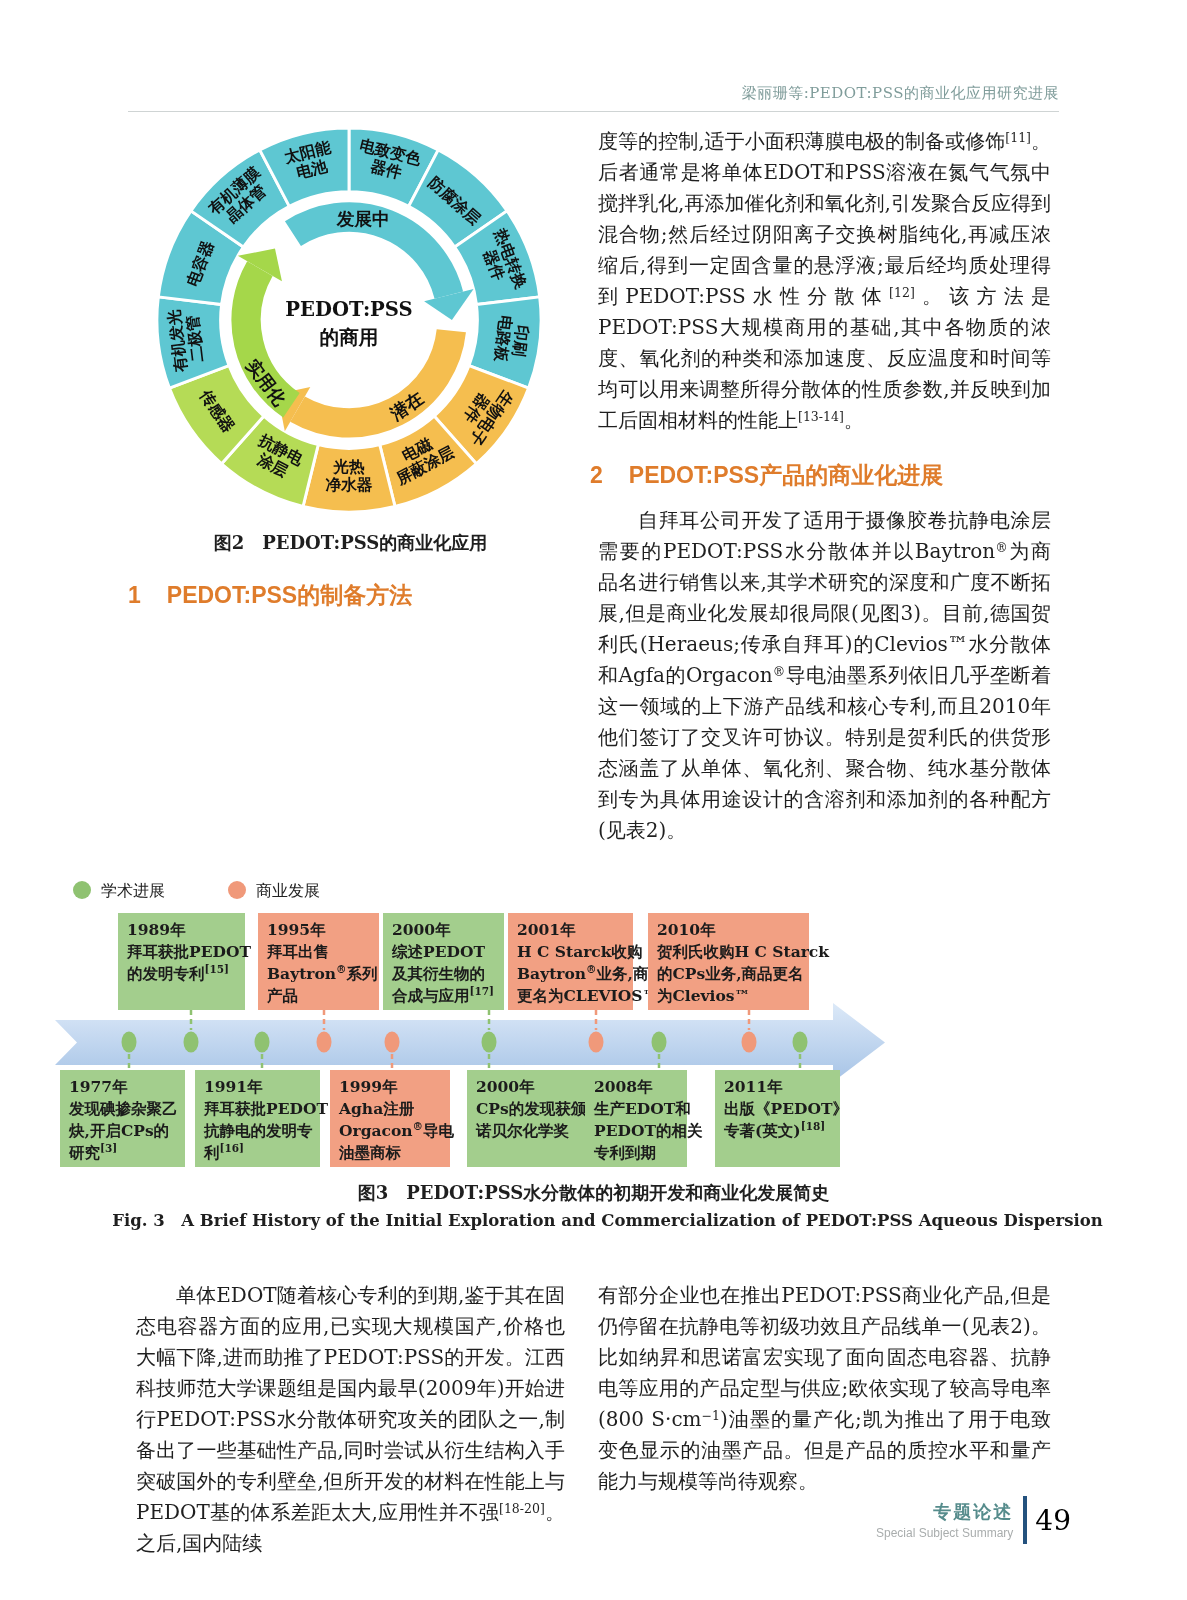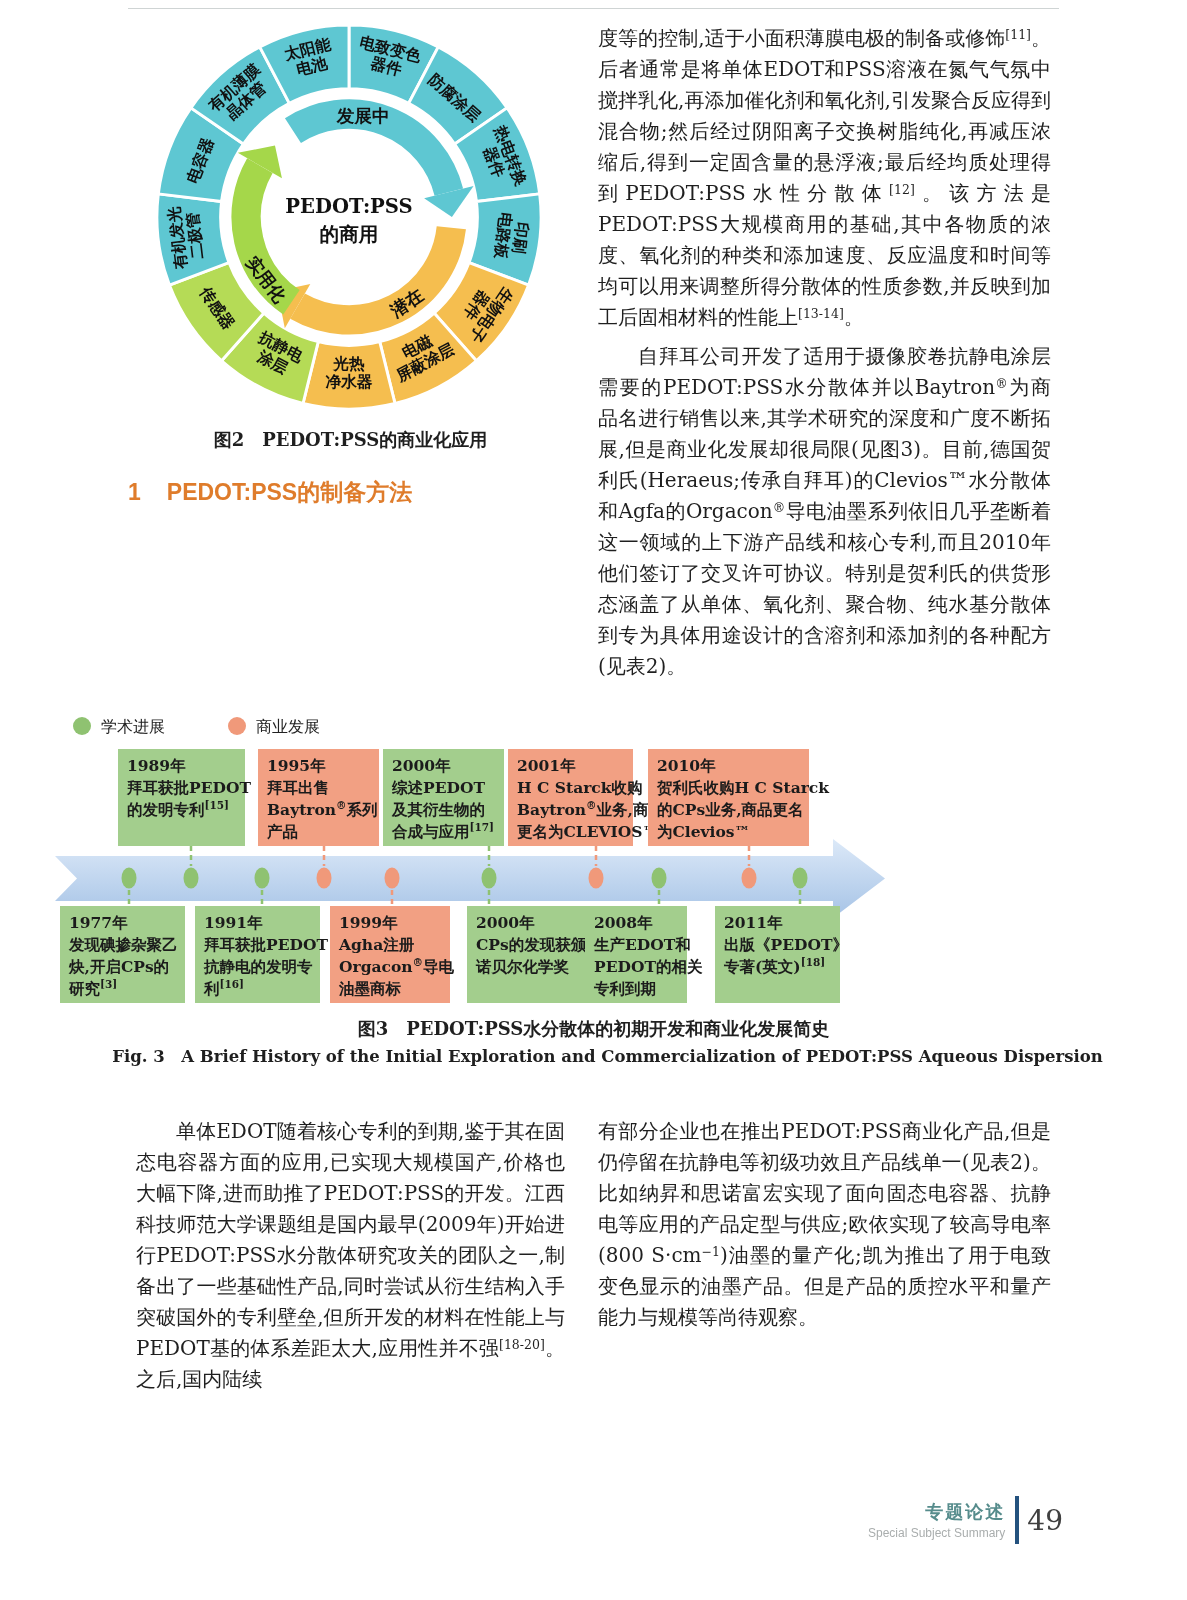--- a/index.html
+++ b/index.html
@@ -17,33 +17,34 @@
          font-size:23px;color:#DF7C2B;margin:24px 0 14px 0;}
   h2.sec .no{margin-right:26px;}
   .cap{text-align:center;font-weight:bold;font-size:18px;margin:2px 0;line-height:26px;}
   .cap.en{font-size:17px;}
   .fig2wrap{margin:12px 0 10px 22px;}
   .fig3wrap{margin:16px 0 0 0;}
   .fig3svg{margin-left:55px;display:block;}
   .fig3caps{margin-top:10px;}
   .fig3caps .en{font-size:16.5px;padding-left:28px;}
   .cols2{display:flex;padding:0 128px;gap:17px;align-items:flex-start;margin-top:38px;}
-  .footer{position:absolute;right:124px;bottom:56px;display:flex;align-items:center;}
+  .footer{position:absolute;right:116px;bottom:56px;display:flex;align-items:center;}
   .ftext{text-align:right;margin-right:10px;}
   .fzh{font-weight:bold;font-size:18px;color:#568C8C;letter-spacing:2px;font-family:"Liberation Sans",sans-serif;}
   .fen{font-size:12px;color:#a9adad;font-family:"Liberation Sans",sans-serif;margin-top:2px;}
   .fbar{width:4px;height:48px;background:#24527E;margin-right:8px;}
-  .fnum{font-size:28px;color:#404040;font-family:"DejaVu Serif",serif;}
+  .fnum{font-size:28px;color:#000000;font-family:"DejaVu Serif",serif;}
   svg text{font-family:"DejaVu Serif","Liberation Serif",serif;}
 </style>
 </head>
 <body>
 
 <div class="page">
 
+  <div class="header">梁丽珊等:PEDOT:PSS的商业化应用研究进展</div>
   <div class="rule"></div>
 
   <div class="cols">
     <div class="cl">
       <div class="fig2wrap">
         <svg id="fig2svg" width="398" height="392" viewBox="0 0 400 400">
             <path d="M200.00,4.00 A196,196 0 0 1 291.09,26.45 L260.88,84.01 A131,131 0 0 0 200.00,69.00 Z" fill="#5EC7D2" stroke="#fff" stroke-width="3"></path>
             <path d="M291.09,26.45 A196,196 0 0 1 361.30,88.66 L307.81,125.58 A131,131 0 0 0 260.88,84.01 Z" fill="#5EC7D2" stroke="#fff" stroke-width="3"></path>
             <path d="M361.30,88.66 A196,196 0 0 1 394.57,176.37 L330.04,184.21 A131,131 0 0 0 307.81,125.58 Z" fill="#5EC7D2" stroke="#fff" stroke-width="3"></path>
             <path d="M394.57,176.37 A196,196 0 0 1 383.26,269.50 L322.49,246.45 A131,131 0 0 0 330.04,184.21 Z" fill="#5EC7D2" stroke="#fff" stroke-width="3"></path>
@@ -113,20 +114,21 @@
             <text x="200" y="196" text-anchor="middle" font-size="20" font-weight="600" fill="#111">PEDOT:PSS</text>
             <text x="200" y="224" text-anchor="middle" font-size="20" font-weight="600" fill="#111">的商用</text>
           </svg>
       </div>
       <p class="cap zh">图2　PEDOT:PSS的商业化应用</p>
       <h2 class="sec"><span class="no">1</span><span>PEDOT:PSS的制备方法</span></h2>
     </div>
 
     <div class="cr">
       <p class="body" style="margin-top:14px;">度等的控制,适于小面积薄膜电极的制备或修饰<sup>[11]</sup>。后者通常是将单体EDOT和PSS溶液在氮气气氛中搅拌乳化,再添加催化剂和氧化剂,引发聚合反应得到混合物;然后经过阴阳离子交换树脂纯化,再减压浓缩后,得到一定固含量的悬浮液;最后经均质处理得到PEDOT:PSS水性分散体<sup>[12]</sup>。该方法是PEDOT:PSS大规模商用的基础,其中各物质的浓度、氧化剂的种类和添加速度、反应温度和时间等均可以用来调整所得分散体的性质参数,并反映到加工后固相材料的性能上<sup>[13-14]</sup>。</p>
+      <h2 class="sec"><span class="no">2</span><span>PEDOT:PSS产品的商业化进展</span></h2>
       <p class="body ind">自拜耳公司开发了适用于摄像胶卷抗静电涂层需要的PEDOT:PSS水分散体并以Baytron<sup>®</sup>为商品名进行销售以来,其学术研究的深度和广度不断拓展,但是商业化发展却很局限(见图3)。目前,德国贺利氏(Heraeus;传承自拜耳)的Clevios™水分散体和Agfa的Orgacon<sup>®</sup>导电油墨系列依旧几乎垄断着这一领域的上下游产品线和核心专利,而且2010年他们签订了交叉许可协议。特别是贺利氏的供货形态涵盖了从单体、氧化剂、聚合物、纯水基分散体到专为具体用途设计的含溶剂和添加剂的各种配方(见表2)。</p>
     </div>
   </div>
 
   <div class="fig3wrap">
     <svg id="fig3svg" class="fig3svg" width="830" height="300" viewBox="0 0 830 300">
         <defs>
           <linearGradient id="ag" x1="0" y1="0" x2="0" y2="1">
             <stop offset="0" stop-color="#DCE9F8"></stop>
             <stop offset="1" stop-color="#A6C3E6"></stop>

